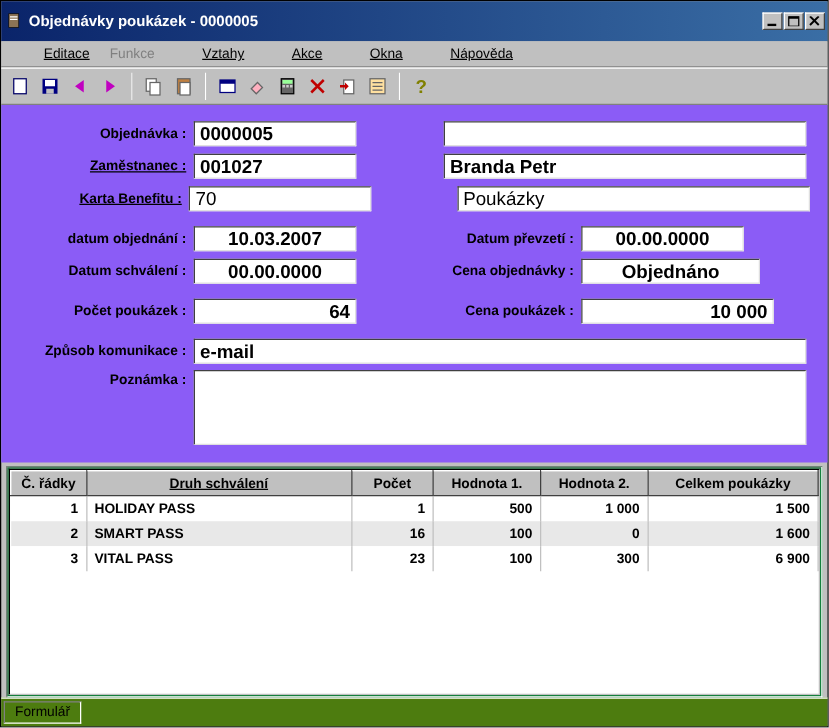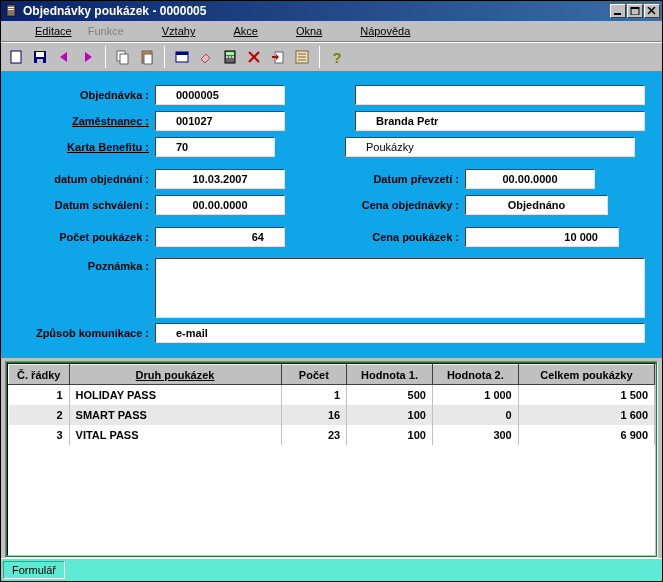--- a/index.html
+++ b/index.html
@@ -1,54 +1,54 @@
 <!DOCTYPE html>
 <html><head>
 <meta charset="utf-8">
 <style>
   * { box-sizing: border-box; margin: 0; padding: 0; }
   body { font-family: Tahoma, Arial, sans-serif; font-size: 11px; background: #fff; }
   
   .window { width: 663px; height: 582px; border: 1px solid #000; background: #c0c0c0; display: flex; flex-direction: column; }
   
-  .titlebar { background: linear-gradient(to right, #0a246a, #3a6ea5); color: #fff; height: 20px; display: flex; align-items: center; padding: 0 2px; }
+  .titlebar { background: linear-gradient(to right, #0a246a, #3a6ea5); color: #fff; height: 32px; display: flex; align-items: center; padding: 0 2px; }
   .titlebar-icon { width: 16px; height: 16px; margin-right: 4px; display: inline-flex; align-items: center; justify-content: center; }
   .titlebar-text { flex: 1; font-weight: bold; font-size: 12px; }
   .titlebar-buttons { display: flex; gap: 1px; }
   .titlebar-btn { width: 16px; height: 14px; background: #c0c0c0; border: 1px solid; border-color: #fff #404040 #404040 #fff; display: flex; align-items: center; justify-content: center; font-size: 10px; font-weight: bold; cursor: pointer; }
   
   .menubar { background: #c0c0c0; display: flex; padding: 2px 4px; border-bottom: 1px solid #808080; }
   .menu-item { padding: 2px 8px; cursor: pointer; }
   .menu-item.disabled { color: #808080; }
   .menu-item .u { text-decoration: underline; margin-left: 22px; }
   
   .toolbar { background: #c0c0c0; display: flex; align-items: center; padding: 3px 4px; border-top: 1px solid #fff; border-bottom: 1px solid #808080; gap: 2px; }
   .toolbar-sep { width: 1px; height: 22px; background: #808080; border-right: 1px solid #fff; margin: 0 4px; }
   .toolbar-btn { width: 22px; height: 22px; border: 1px solid #c0c0c0; display: flex; align-items: center; justify-content: center; cursor: pointer; }
   
-  .form-area { flex: 0 0 auto; background: #0ea5e9; padding: 12px 14px 10px 14px; }
+  .form-area { flex: 0 0 auto; background: #8b5cf6; padding: 12px 14px 10px 14px; }
   .form-row { display: flex; align-items: center; margin-bottom: 4px; min-height: 22px; }
   .form-label { text-align: right; font-weight: bold; padding-right: 6px; white-space: nowrap; }
   .form-label.link { text-decoration: underline; cursor: pointer; }
-  .form-input { background: #fff; border: 1px solid; border-color: #404040 #dfdfdf #dfdfdf #404040; height: 20px; padding: 2px 20px; font-family: inherit; font-size: 11px; }
+  .form-input { background: #fff; border: 1px solid; border-color: #404040 #dfdfdf #dfdfdf #404040; height: 20px; padding: 2px 4px; font-family: inherit; font-size: 15px; }
   .form-textarea { background: #fff; border: 1px solid; border-color: #404040 #dfdfdf #dfdfdf #404040; padding: 2px 4px; font-family: inherit; font-size: 11px; resize: none; }
   .right { text-align: right; }
   .center { text-align: center; }
   .gap { height: 6px; }
   
   .grid-area { flex: 1; background: #15803d; margin: 3px 4px 0 4px; border: 1px solid; border-color: #808080 #fff #fff #808080; overflow: hidden; position: relative; }
   .grid-inner { position: absolute; inset: 1px; border: 1px solid; border-color: #000 #c0c0c0 #c0c0c0 #000; background: #fff; display: flex; flex-direction: column; }
   table { border-collapse: collapse; width: 100%; font-size: 11px; }
   th { background: #c0c0c0; border: 1px solid; border-color: #fff #404040 #404040 #fff; padding: 3px 6px; font-weight: bold; height: 20px; }
   th.link { text-decoration: underline; }
   td { border-right: 1px solid #c0c0c0; padding: 3px 6px; height: 20px; }
   tr.odd td { background: #e8e8e8; }
   tr.even td { background: #fff; }
   
-  .statusbar { background: #5eead4; border-top: 1px solid #fff; padding: 2px; display: flex; }
+  .statusbar { background: #4d7c0f; border-top: 1px solid #fff; padding: 2px; display: flex; }
   .status-cell { border: 1px solid; border-color: #808080 #fff #fff #808080; padding: 2px 8px; }
 </style>
 </head>
 <body>
 
 <div class="window">
 
   <div class="titlebar">
     <span class="titlebar-icon">
       <svg width="14" height="14" viewBox="0 0 14 14">
@@ -179,21 +179,21 @@
       <input class="form-input" style="width: 290px;" value="">
     </div>
     <div class="form-row">
       <div class="form-label link" style="width:140px;">Zaměstnanec :</div>
       <input class="form-input" style="width: 130px; font-weight: bold;" value="001027">
       <div style="width:70px;"></div>
       <input class="form-input" style="width: 290px; font-weight: bold;" value="Branda Petr">
     </div>
     <div class="form-row">
       <div class="form-label link" style="width:140px;">Karta Benefitu :</div>
-      <input class="form-input" style="width: 120px; font-weight: bold;" value="70">
+      <input class="form-input" style="width: 146px; font-weight: normal;" value="70">
       <div style="width:70px;"></div>
       <input class="form-input" style="width: 290px; font-weight: normal;" value="Poukázky">
     </div>
     <div class="gap"></div>
     <div class="form-row">
       <div class="form-label" style="width:140px;">datum objednání :</div>
       <input class="form-input center" style="width: 130px; font-weight: bold;" value="10.03.2007">
       <div style="width:30px;"></div>
       <div class="form-label" style="width:150px;">Datum převzetí :</div>
       <input class="form-input center" style="width: 130px; font-weight: bold;" value="00.00.0000">
@@ -207,45 +207,45 @@
     </div>
     <div class="gap"></div>
     <div class="form-row">
       <div class="form-label" style="width:140px;">Počet poukázek :</div>
       <input class="form-input right" style="width: 130px; font-weight: bold;" value="64">
       <div style="width:30px;"></div>
       <div class="form-label" style="width:150px;">Cena poukázek :</div>
       <input class="form-input right" style="width: 154px; font-weight: bold;" value="10 000">
     </div>
     <div class="gap"></div>
+    <div class="form-row">
+      <div class="form-label" style="width:140px;">Způsob komunikace :</div>
+      <input class="form-input" style="width: 490px; font-weight: bold;" value="e-mail">
+    </div>
     <div class="form-row" style="align-items:flex-start;">
       <div class="form-label" style="width:140px;padding-top:2px;">Poznámka :</div>
       <textarea class="form-textarea" style="width: 490px; height: 60px;"></textarea>
-    </div>
-    <div class="form-row">
-      <div class="form-label" style="width:140px;">Způsob komunikace :</div>
-      <input class="form-input" style="width: 490px; font-weight: bold;" value="e-mail">
     </div>
   </div>
 
   <div class="grid-area">
     <div class="grid-inner">
       <table>
         <colgroup>
           <col style="width:60px">
             <col style="width:210px">
             <col style="width:65px">
           <col style="width:85px">
             <col style="width:85px">
             <col style="width:135px">
         </colgroup>
         <thead>
           <tr>
             <th>Č. řádky</th>
-            <th class="link">Druh poukázek</th>
+            <th class="link">Druh schválení</th>
             <th>Počet</th>
             <th>Hodnota 1.</th>
             <th>Hodnota 2.</th>
             <th>Celkem poukázky</th>
           </tr>
         </thead>
         <tbody>
           <tr class="even">
             <td class="right"><b>1</b></td>
             <td><b>HOLIDAY PASS</b></td>

